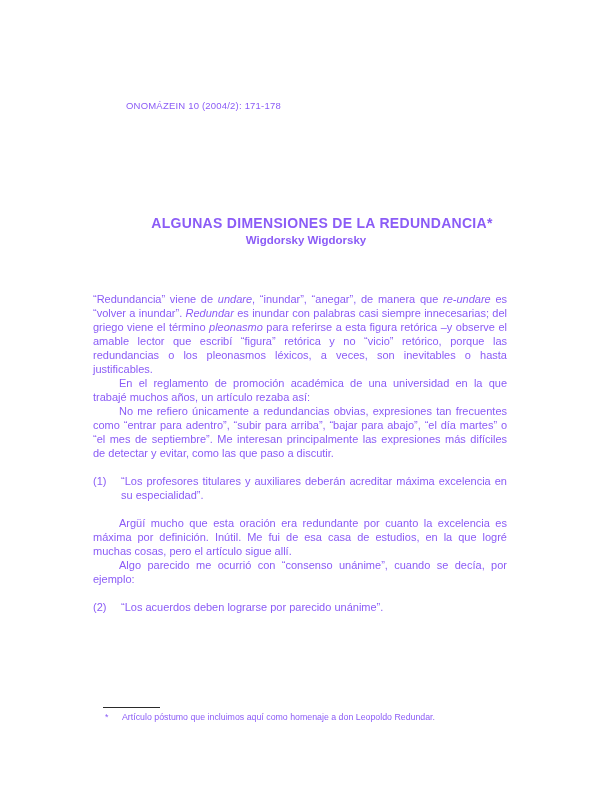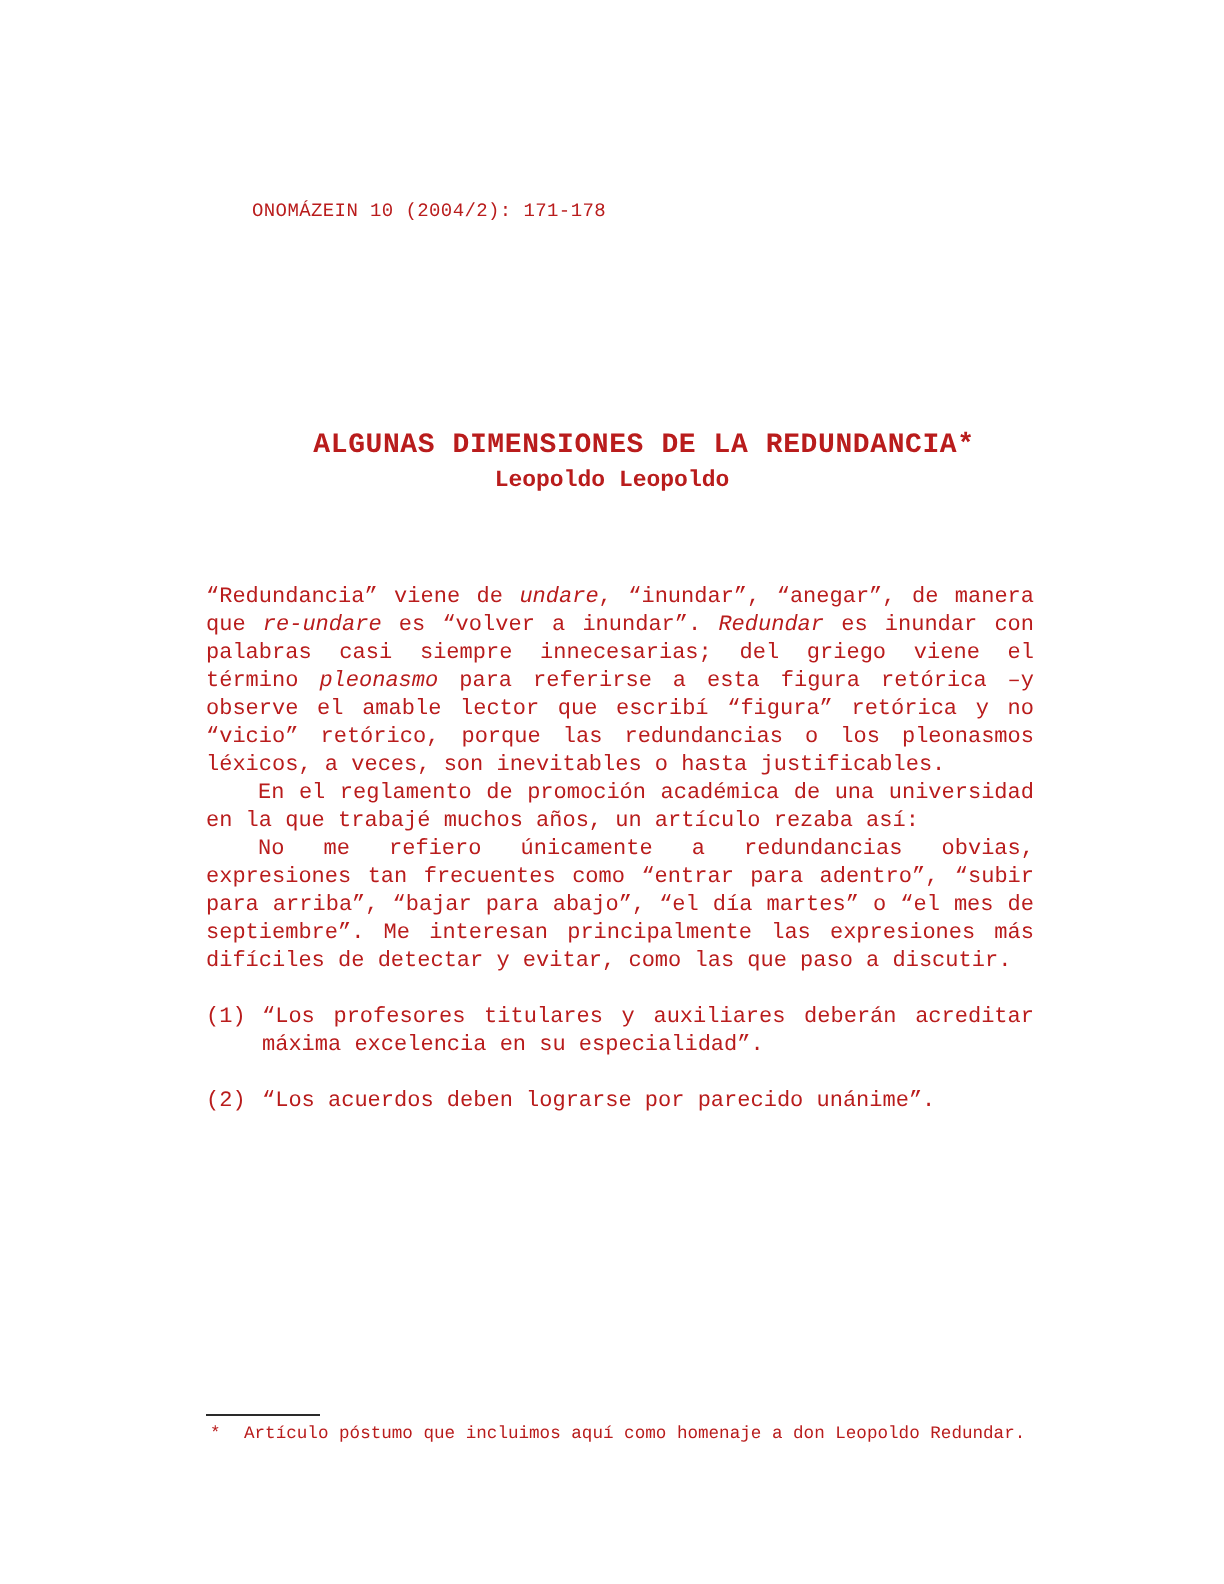--- a/index.html
+++ b/index.html
@@ -5,22 +5,22 @@
   html, body {
     margin: 0;
     padding: 0;
     background: #ffffff;
   }
   .page {
     position: relative;
     width: 524px;
     height: 792px;
     background: #ffffff;
-    font-family: Liberation Mono, monospace;
-    color: #b91c1c;
+    font-family: Liberation Sans, sans-serif;
+    color: #8b5cf6;
     overflow: hidden;
   }
   .running-header {
     position: absolute;
     left: 126px;
     top: 100px;
     font-size: 9.5px;
     letter-spacing: 0.2px;
     white-space: nowrap;
   }
@@ -40,21 +40,21 @@
     position: absolute;
     left: 99px;
     width: 414px;
     top: 234px;
     text-align: center;
     font-size: 11.5px;
     font-weight: bold;
   }
   .body-text {
     position: absolute;
-    left: 103px;
+    left: 93px;
     top: 292px;
     width: 414px;
     font-size: 11px;
     line-height: 14px;
     text-align: justify;
   }
   .p {
     margin: 0;
     text-indent: 26px;
   }
@@ -101,36 +101,38 @@
 </style>
 </head>
 <body>
 
 <div class="page">
 
   <div class="running-header">ONOMÁZEIN 10 (2004/2): 171-178</div>
 
   <h1 class="title">ALGUNAS DIMENSIONES DE LA REDUNDANCIA*</h1>
 
-  <div class="author">Leopoldo Leopoldo</div>
+  <div class="author">Wigdorsky Wigdorsky</div>
 
   <div class="body-text">
 
     <p class="p first"><span>“Redundancia” viene de </span><span class="it">undare</span><span>, “inundar”, “anegar”, de manera que </span><span class="it">re-undare</span><span> es “volver a inundar”. </span><span class="it">Redundar</span><span> es inundar con palabras casi siempre innecesarias; del griego viene el término </span><span class="it">pleonasmo</span><span> para referirse a esta figura retórica –y observe el amable lector que escribí “figura” retórica y no “vicio” retórico, porque las redundancias o los pleonasmos léxicos, a veces, son inevitables o hasta justificables.</span></p>
 
     <p class="p">En el reglamento de promoción académica de una universidad en la que trabajé muchos años, un artículo rezaba así:</p>
 
     <p class="p">No me refiero únicamente a redundancias obvias, expresiones tan frecuentes como “entrar para adentro”, “subir para arriba”, “bajar para abajo”, “el día martes” o “el mes de septiembre”. Me interesan principalmente las expresiones más difíciles de detectar y evitar, como las que paso a discutir.</p>
 
     <div class="numbered">
       <span class="num">(1)</span>
       <span>“Los profesores titulares y auxiliares deberán acreditar máxima excelencia en su especialidad”.</span>
     </div>
 
+    <p class="p">Argüí mucho que esta oración era redundante por cuanto la excelencia es máxima por definición. Inútil. Me fui de esa casa de estudios, en la que logré muchas cosas, pero el artículo sigue allí.</p>
 
+    <p class="p">Algo parecido me ocurrió con “consenso unánime”, cuando se decía, por ejemplo:</p>
 
     <div class="numbered">
       <span class="num">(2)</span>
       <span>“Los acuerdos deben lograrse por parecido unánime”.</span>
     </div>
 
 
   </div>
 
   <div class="footnote-rule"></div>

